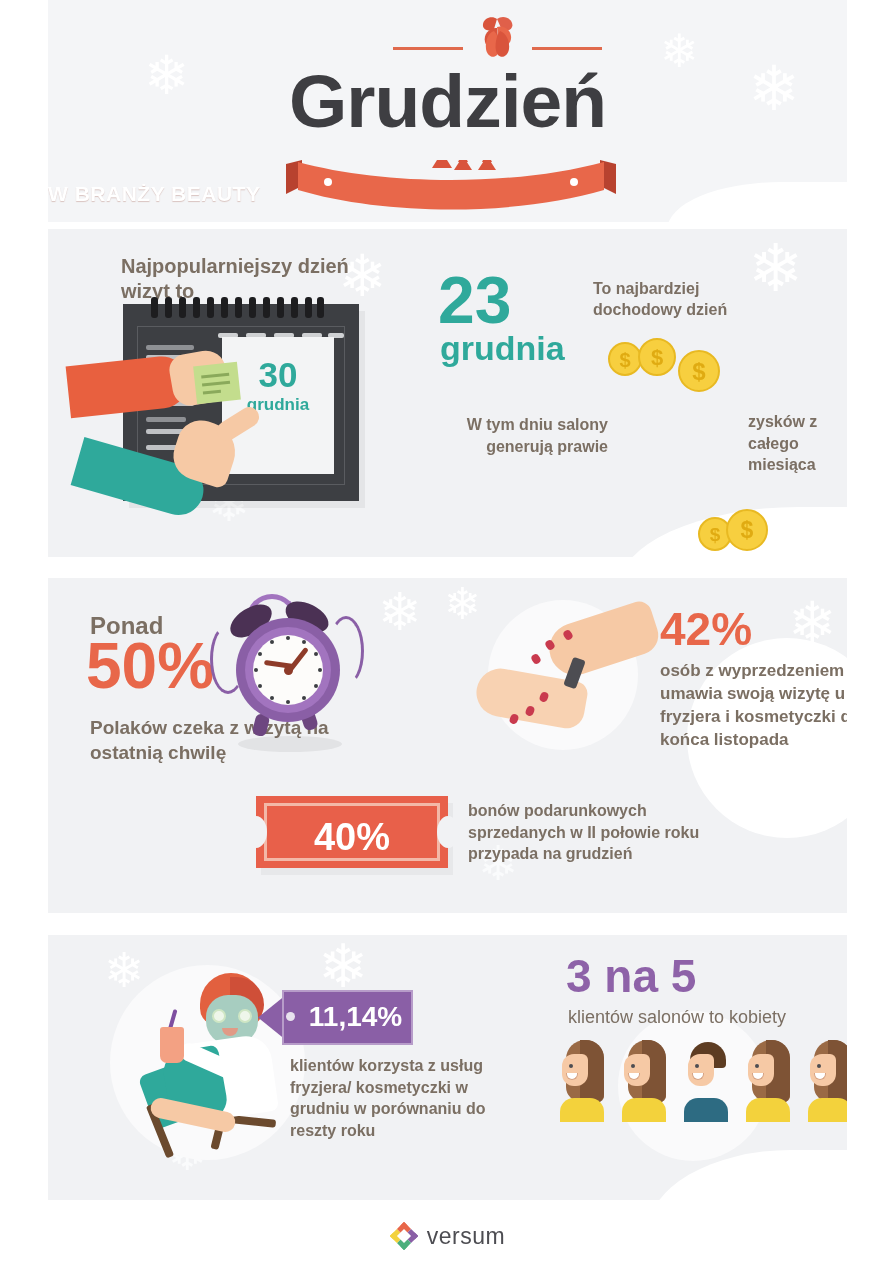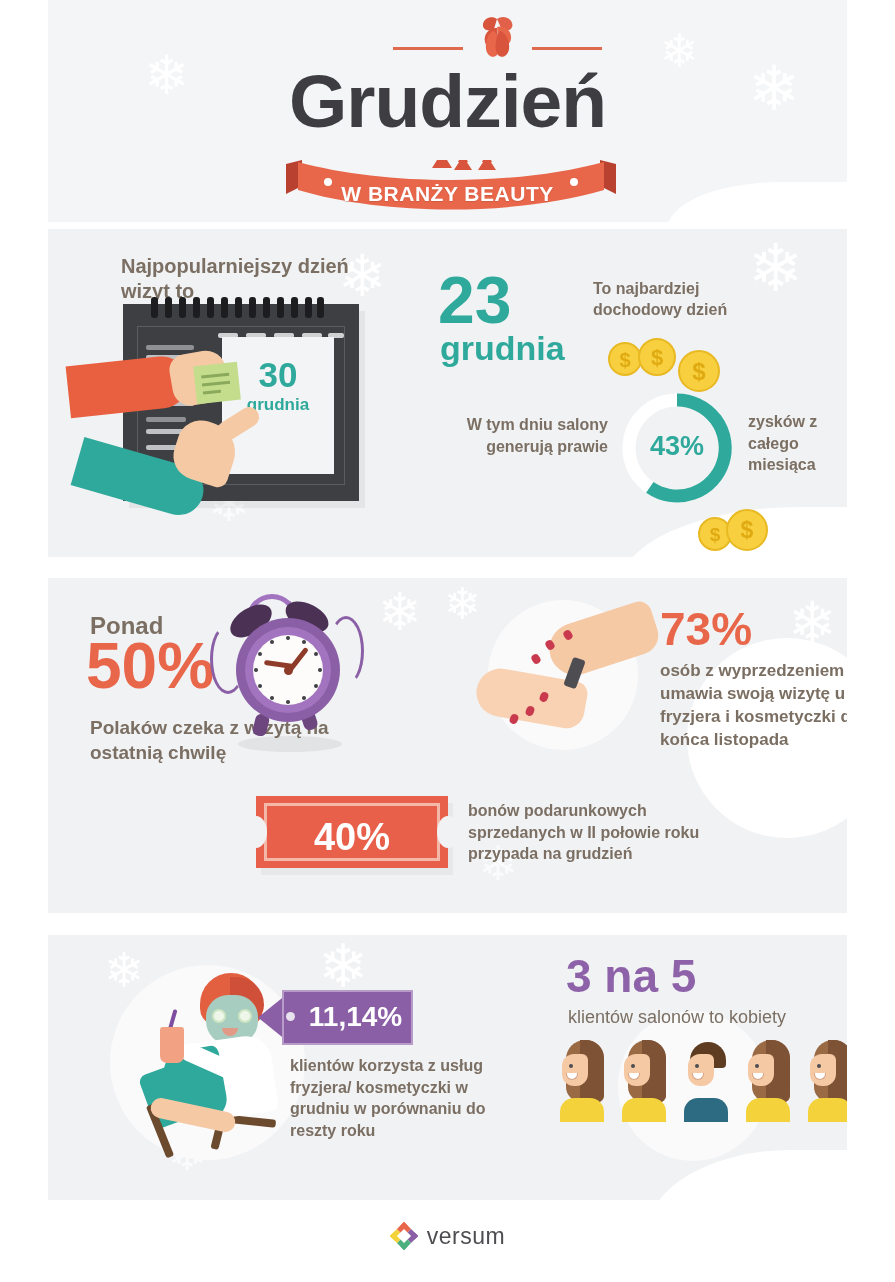--- a/index.html
+++ b/index.html
@@ -27,21 +27,21 @@
   #hero-title{
     position:absolute; top:58px; left:0; width:100%; text-align:center;
     font-size:75px; font-weight:bold; color:#3e3e42; letter-spacing:-1px;
   }
   #hero-sub{
     position:absolute; top:132px; left:0; width:100%; text-align:center;
     font-size:19px; font-weight:bold; color:#7b6f63;
   }
   #ribbon-wrap{ position:absolute; top:160px; left:238px; width:330px; height:62px; }
   #ribbon-text{
-    position:absolute; top:182px; left:0; width:100%; text-align:center;
+    position:absolute; top:182px; left:0; width:100%; 
     font-size:21px; font-weight:bold; color:#ffffff; letter-spacing:.5px;
     text-shadow:0 1px 1px rgba(140,50,30,.25);
   }
   .hero-curve{
     position:absolute; right:-10px; bottom:-40px; width:190px; height:80px;
     background:#ffffff; border-radius:60% 0 0 0;
   }
 
   
   .head-txt{ font-weight:bold; color:#7b6f63; }
@@ -279,27 +279,20 @@
     <div class="coin" style="left:30px;top:4px;width:38px;height:38px;font-size:22px;line-height:35px;">
         <span>$</span>
       </div>
     <div class="coin" style="left:70px;top:16px;width:42px;height:42px;font-size:24px;line-height:39px;">
         <span>$</span>
       </div>
   </div>
 
   <div class="head-txt" id="s1-left-txt">W tym dniu salony generują prawie</div>
 
-  <div id="donut-box">
-    <svg viewBox="0 0 118 118" width="118" height="118">
-      <circle cx="59" cy="59" r="48" fill="none" stroke="#ffffff" stroke-width="13"></circle>
-      <path d="M59 11 A48 48 0 1 1 31.8 98.4" fill="none" stroke="#2fa99b" stroke-width="13" stroke-linecap="butt"></path>
-    </svg>
-    <div class="big-teal" id="donut-pct">43%</div>
-  </div>
 
   <div class="head-txt" id="s1-far-txt">zysków z całego miesiąca</div>
 
   <div id="coins2">
     <div class="coin" style="left:0;top:10px;width:34px;height:34px;font-size:19px;line-height:31px;">
         <span>$</span>
       </div>
     <div class="coin" style="left:28px;top:2px;width:42px;height:42px;font-size:23px;line-height:39px;">
         <span>$</span>
       </div>
@@ -356,21 +349,21 @@
   <div id="hand-top"></div>
   <div id="hand-bot"></div>
   <div id="polish"></div>
   <div class="nail" style="left:516px;top:52px;transform:rotate(-30deg);"></div>
   <div class="nail" style="left:498px;top:62px;transform:rotate(-30deg);"></div>
   <div class="nail" style="left:484px;top:76px;transform:rotate(-30deg);"></div>
   <div class="nail" style="left:492px;top:114px;transform:rotate(20deg);"></div>
   <div class="nail" style="left:478px;top:128px;transform:rotate(20deg);"></div>
   <div class="nail" style="left:462px;top:136px;transform:rotate(20deg);"></div>
 
-  <div class="big-orange" id="s2-42">73%</div>
+  <div class="big-orange" id="s2-42">42%</div>
   <div class="head-txt" id="s2-42cap">osób z wyprzedzeniem umawia swoją wizytę u fryzjera i kosmetyczki do końca listopada</div>
 
   <div id="ticket">
     <div class="ticket-body"></div>
     <div class="ticket-dash"></div>
     <div class="notch" id="notch-l"></div>
     <div class="notch" id="notch-r"></div>
     <div id="ticket-pct">40%</div>
   </div>
   <div class="head-txt" id="ticket-cap">bonów podarunkowych sprzedanych w II połowie roku przypada na grudzień</div>

